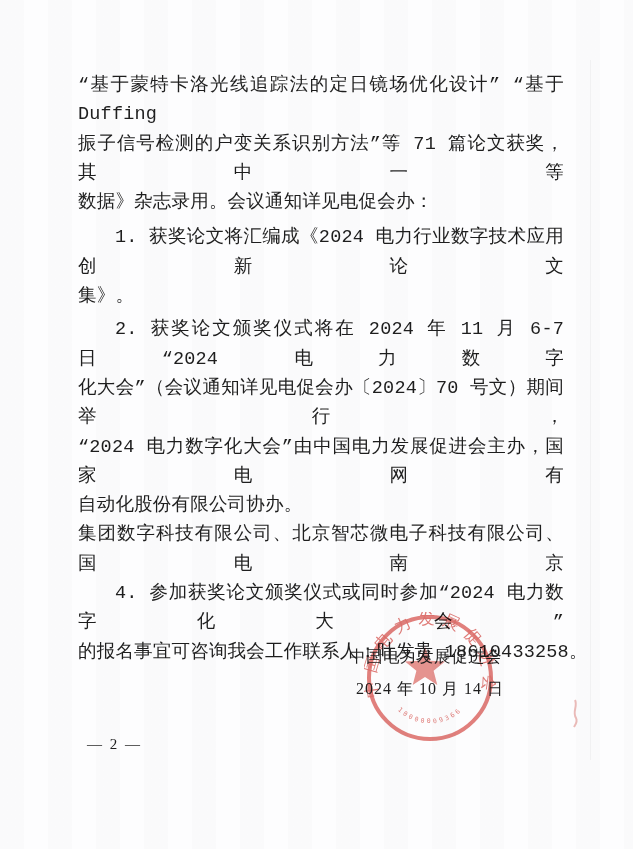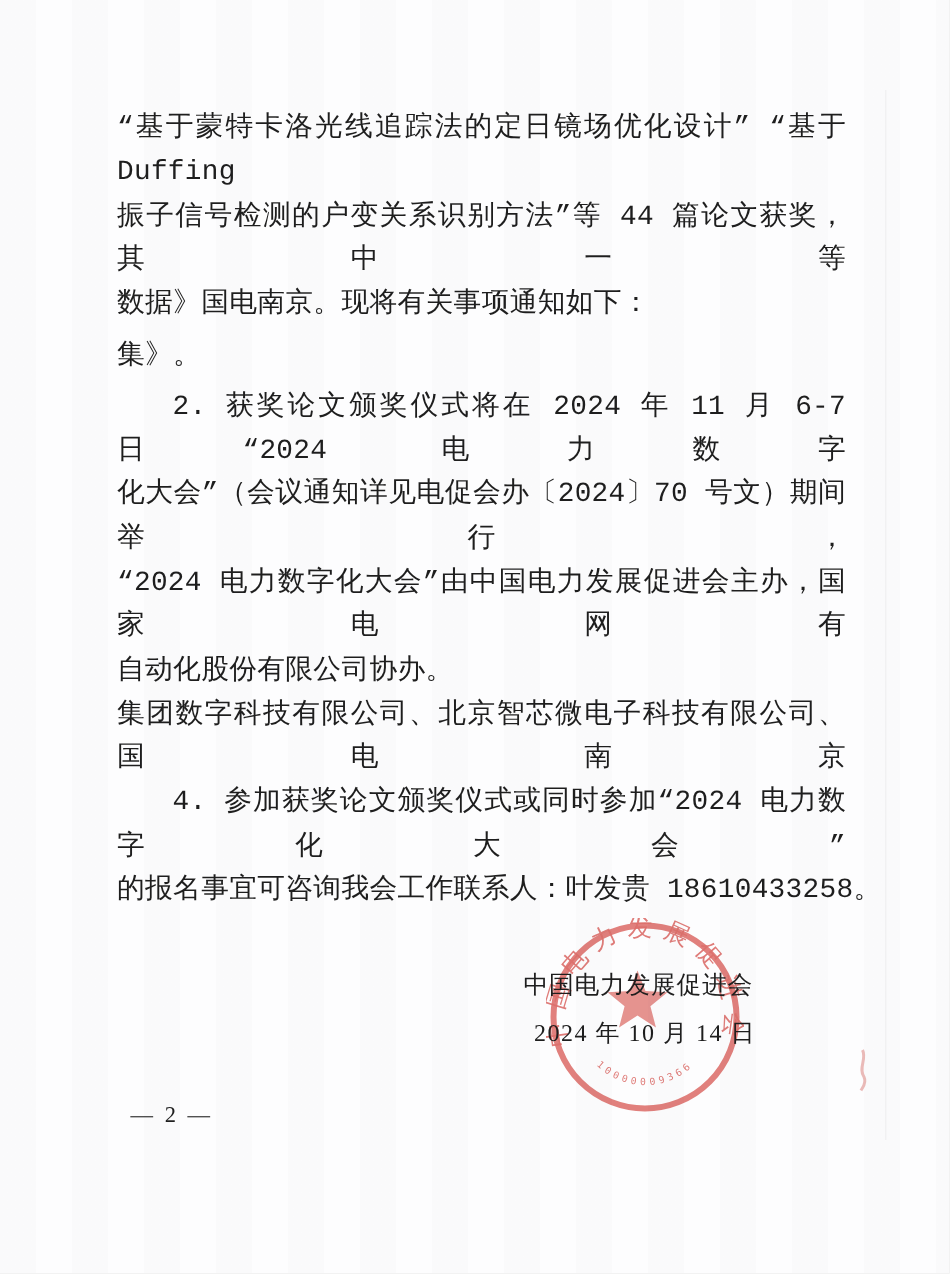--- a/index.html
+++ b/index.html
@@ -60,24 +60,25 @@
 </head>
 <body>
 
 <div class="page">
 
   <div class="scan-line"></div>
 
   <div class="doc-body">
     <div class="para">
       <div class="ln jt">“基于蒙特卡洛光线追踪法的定日镜场优化设计” “基于 Duffing</div>
-      <div class="ln jt">振子信号检测的户变关系识别方法”等 44 篇论文获奖，其中一等</div>
-      <div class="ln lf">数据》国电南京。现将有关事项通知如下：</div>
+      <div class="ln jt">振子信号检测的户变关系识别方法”等 71 篇论文获奖，其中一等</div>
+      <div class="ln lf">数据》杂志录用。会议通知详见电促会办：</div>
     </div>
     <div class="para m-sm">
+      <div class="ln jt ind">1. 获奖论文将汇编成《2024 电力行业数字技术应用创新论文</div>
       <div class="ln lf">集》。</div>
     </div>
     <div class="para m-xs">
       <div class="ln jt ind">2. 获奖论文颁奖仪式将在 2024 年 11 月 6-7 日“2024 电力数字</div>
       <div class="ln jt">化大会”（会议通知详见电促会办〔2024〕70 号文）期间举行，</div>
       <div class="ln jt">“2024 电力数字化大会”由中国电力发展促进会主办，国家电网有</div>
       <div class="ln lf">自动化股份有限公司协办。</div>
       <div class="ln jt">集团数字科技有限公司、北京智芯微电子科技有限公司、国电南京</div>
     </div>
     <div class="para">

